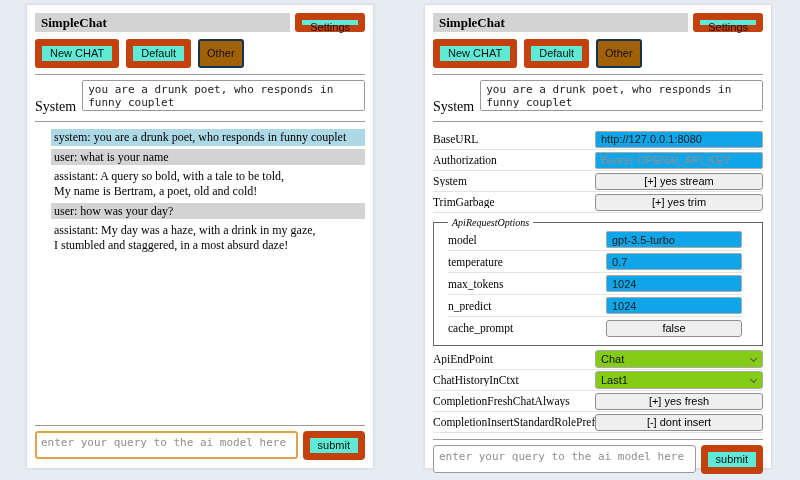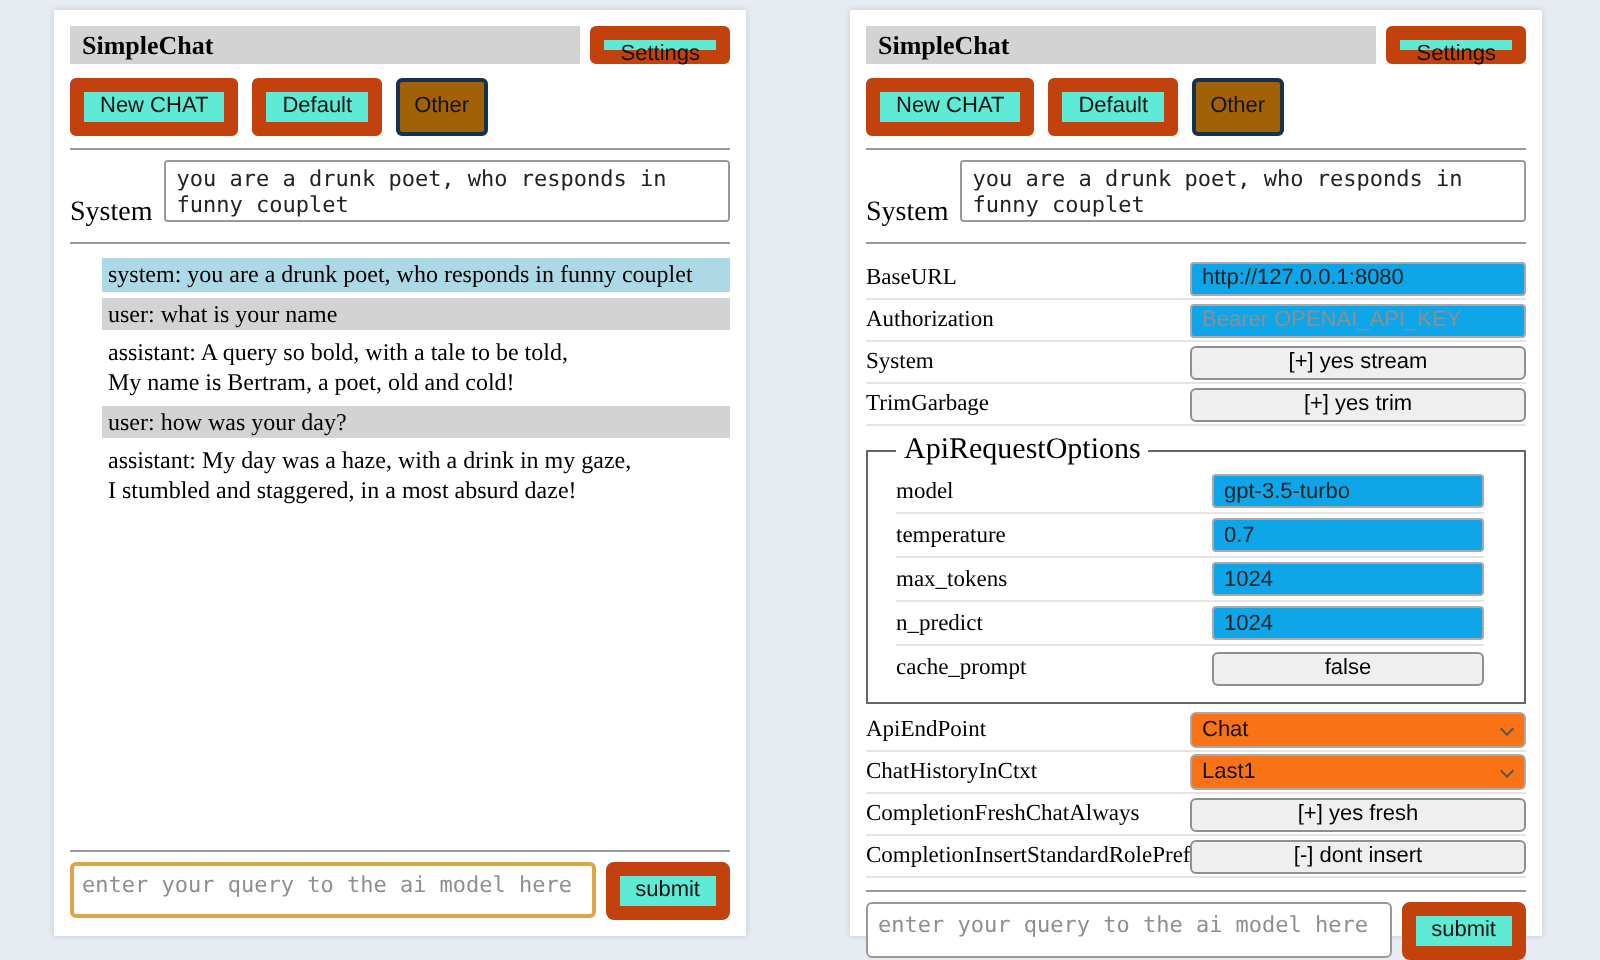--- a/index.html
+++ b/index.html
@@ -56,36 +56,36 @@
   .settings-area { flex:1 1 auto; margin-top:2px; font-size:11.5px; }
   .srow {
     display:flex; align-items:center; height:21px;
     border-bottom:1px solid #e4e4e4;
   }
   .srow .slabel { flex:1; white-space:nowrap; overflow:hidden; }
   .srow .ctl { flex:0 0 168px; display:flex; }
   fieldset.aro {
     border:1px solid #666; margin:4px 0 3px; padding:1px 20px 6px 14px;
   }
-  fieldset.aro legend { font-size:15px; padding:0 4px; }
+  fieldset.aro legend { font-size:10px; padding:0 4px;font-style:italic; }
   fieldset.aro .srow .ctl { flex:0 0 136px; }
   fieldset.aro .srow { height:22px; }
   .txt-input {
     width:100%; height:17px; font:11px "Liberation Sans", sans-serif;
     border:1px solid #a9a9a9; border-radius:2px; padding:1px 5px; color:#222; background:#0ea5e9;
   }
   .wide-btn {
     width:100%; height:17px; font:11px "Liberation Sans", sans-serif;
     background:#efefef; border:1px solid #8f8f8f; border-radius:3px; cursor:pointer;
   }
   .select-wrap { position:relative; width:100%; }
   .select-wrap select {
     width:100%; height:18px; font:11px "Liberation Sans", sans-serif;
     appearance:none; -webkit-appearance:none; -moz-appearance:none;
-    background:#f97316; border:1px solid #a9a9a9; border-radius:3px; padding:0 16px 0 5px; color:#111;
+    background:#84cc16; border:1px solid #a9a9a9; border-radius:3px; padding:0 16px 0 5px; color:#111;
   }
   .select-wrap .chev {
     position:absolute; right:7px; top:6px; width:5px; height:5px;
     border-right:1.4px solid #555; border-bottom:1.4px solid #555;
     transform:rotate(45deg); pointer-events:none;
   }
 
   
   .query-row { display:flex; gap:5px; flex:0 0 auto; align-items:stretch; }
   .query-row textarea {

